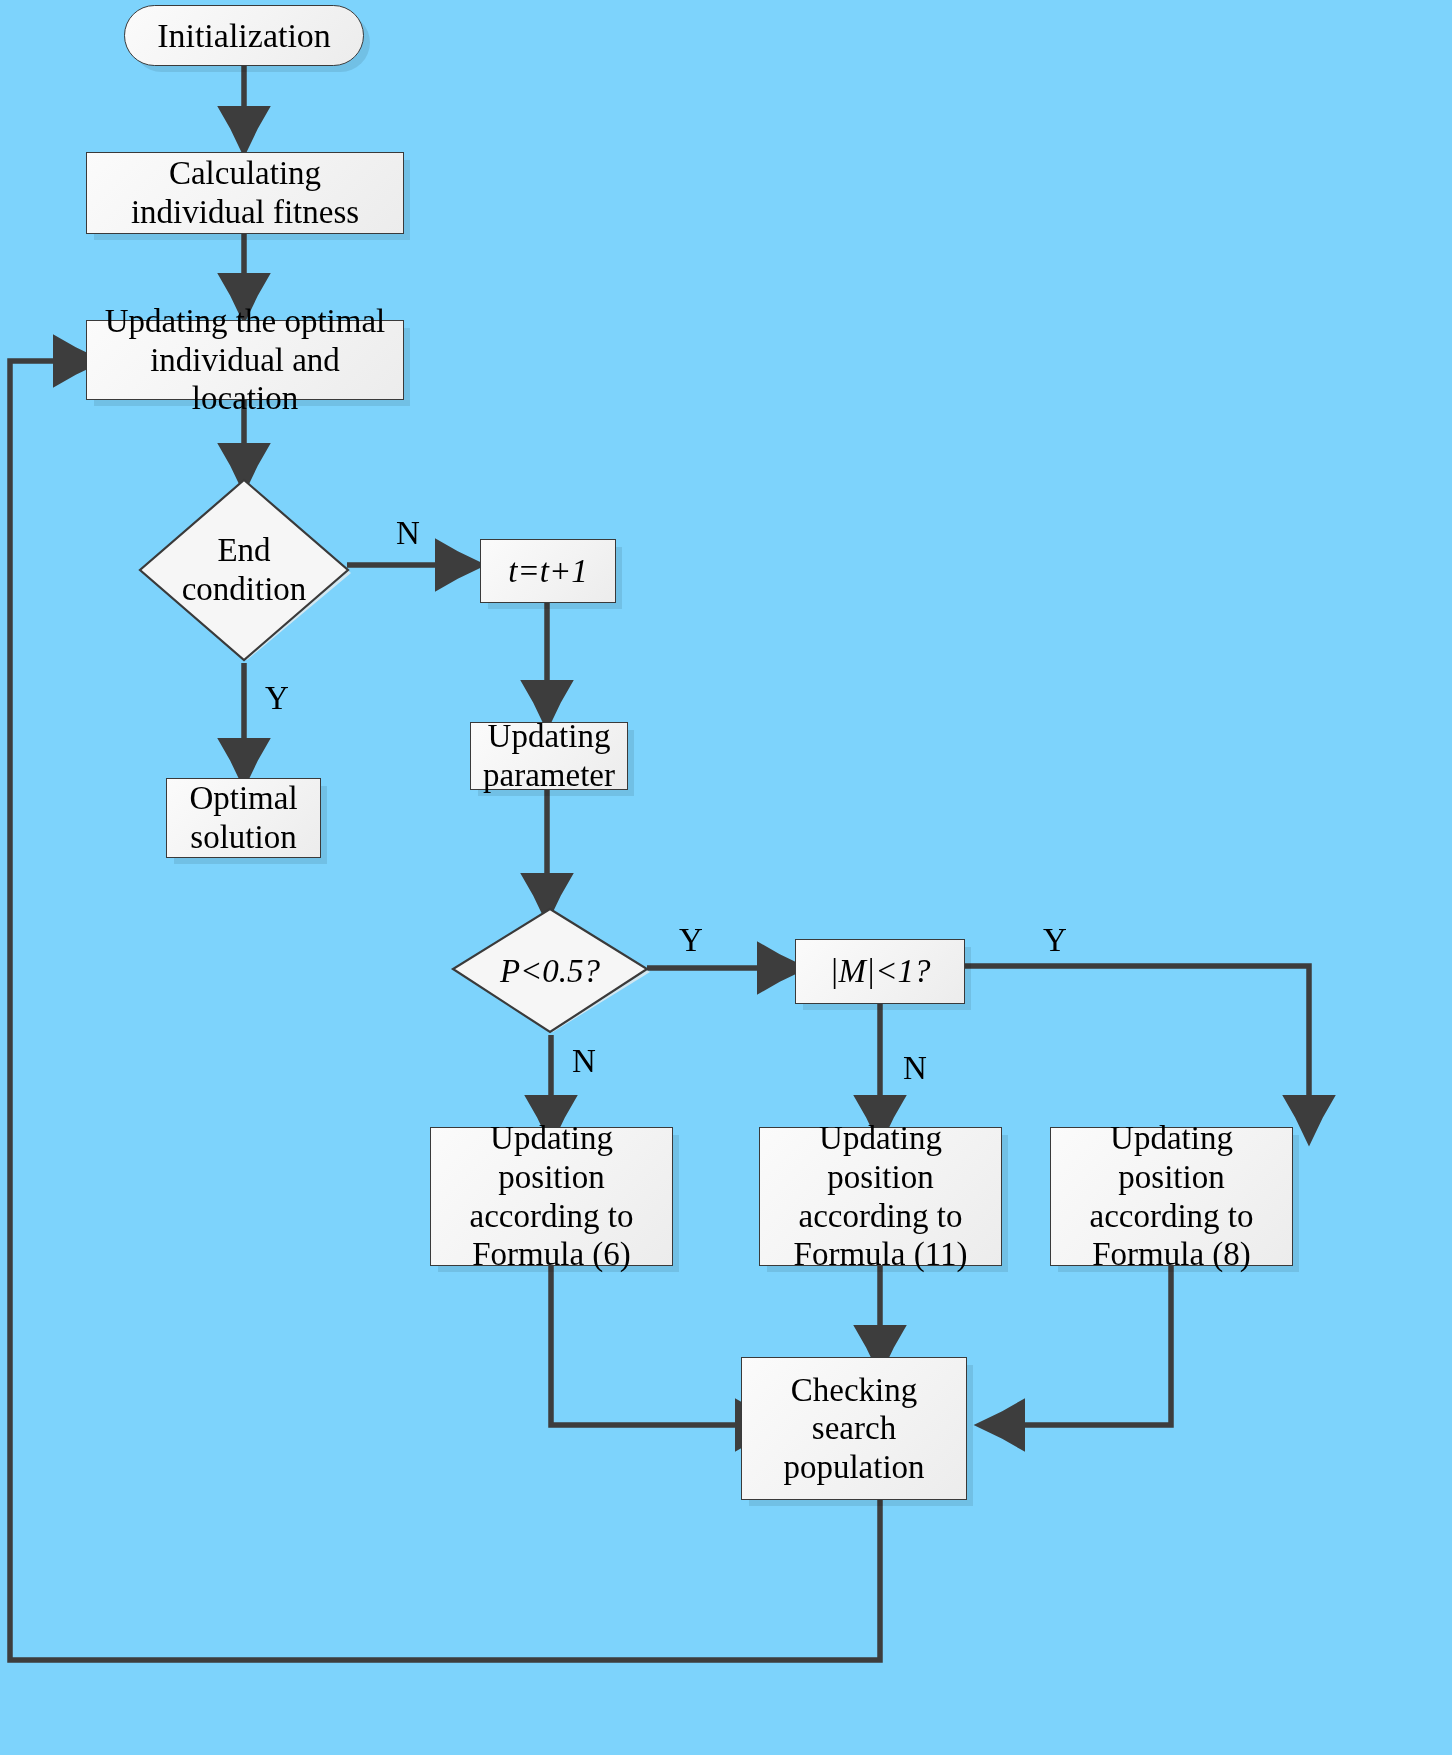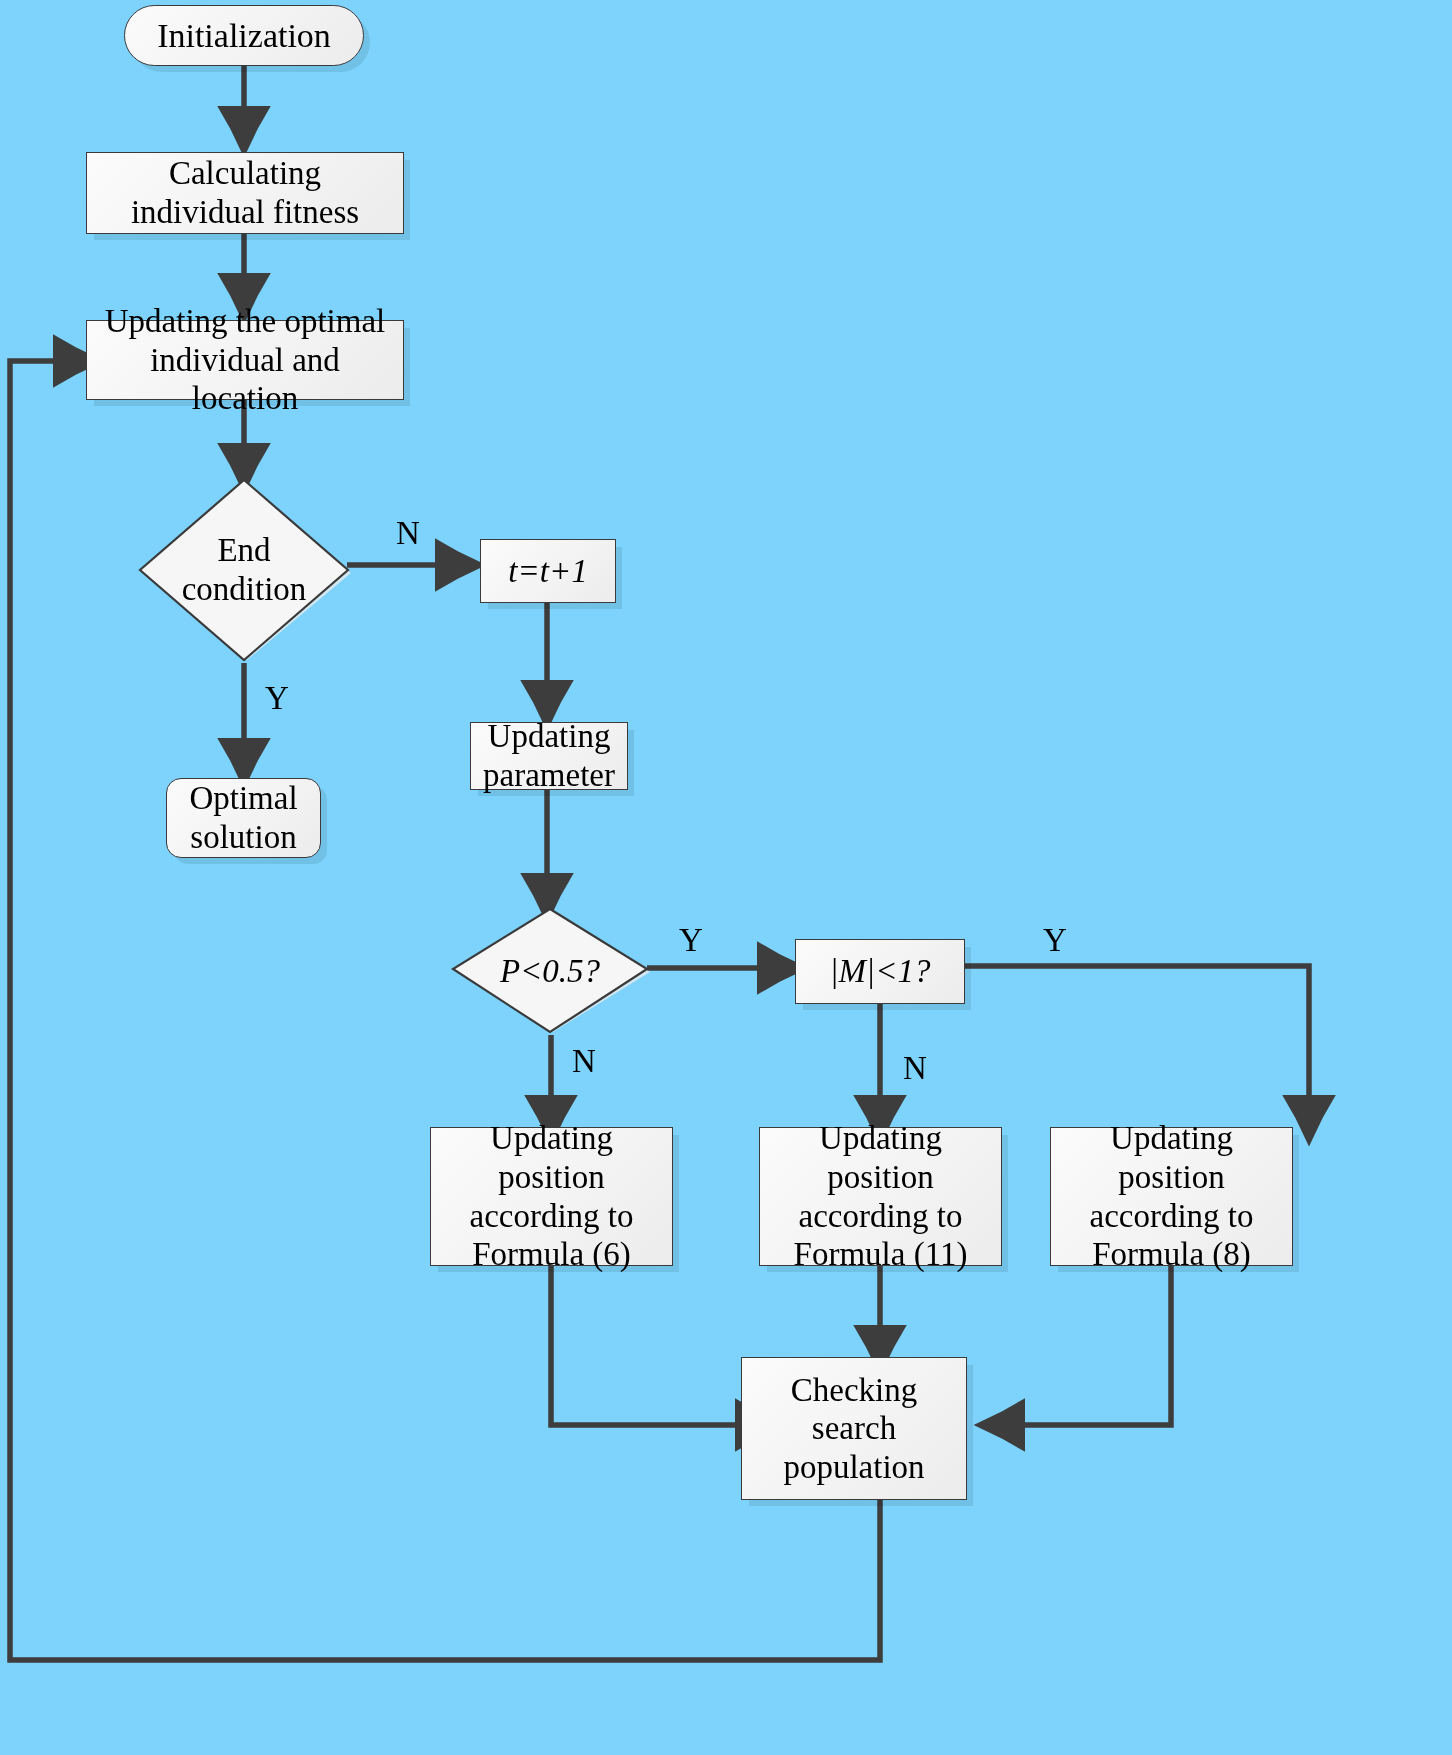--- a/index.html
+++ b/index.html
@@ -89,21 +89,21 @@
       <polygon points="110,3 214,93 110,183 6,93" fill="#f6f6f6" stroke="#3a3a3a" stroke-width="2.2"></polygon>
     </svg>
     <div class="dlabel" style="padding-right:4px;">
       <span>
         <span>End</span><br>
         <span>condition</span>
       </span>
     </div>
   </div>
 
-  <div class="node proc" style="left:166px;top:778px;width:155px;height:80px;border-radius:15px;">
+  <div class="node proc" style="left:166px;top:778px;width:155px;height:80px;">
     <span class="txt">
       <span>Optimal</span><br>
       <span>solution</span>
     </span>
   </div>
 
   <div class="node proc" style="left:480px;top:539px;width:136px;height:64px;">
     <span class="txt ital">t=t+1</span>
   </div>
 

